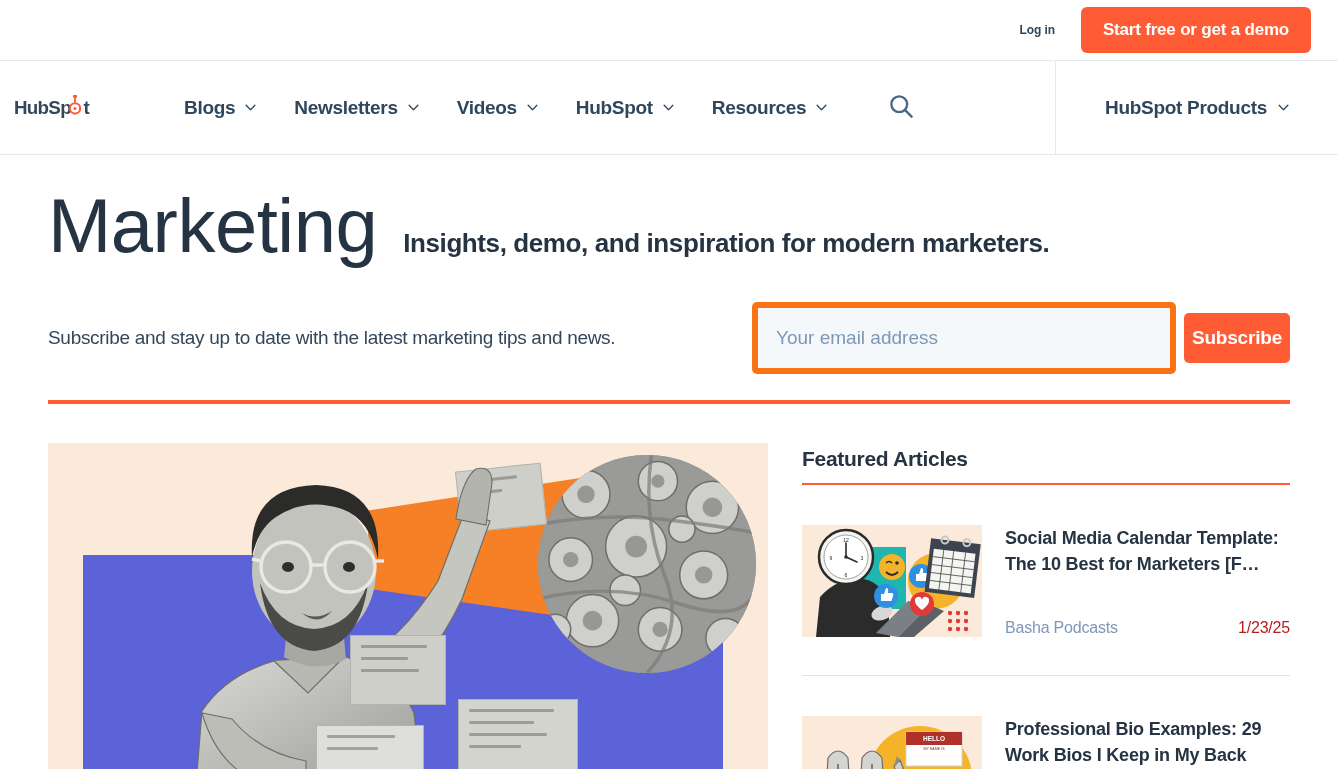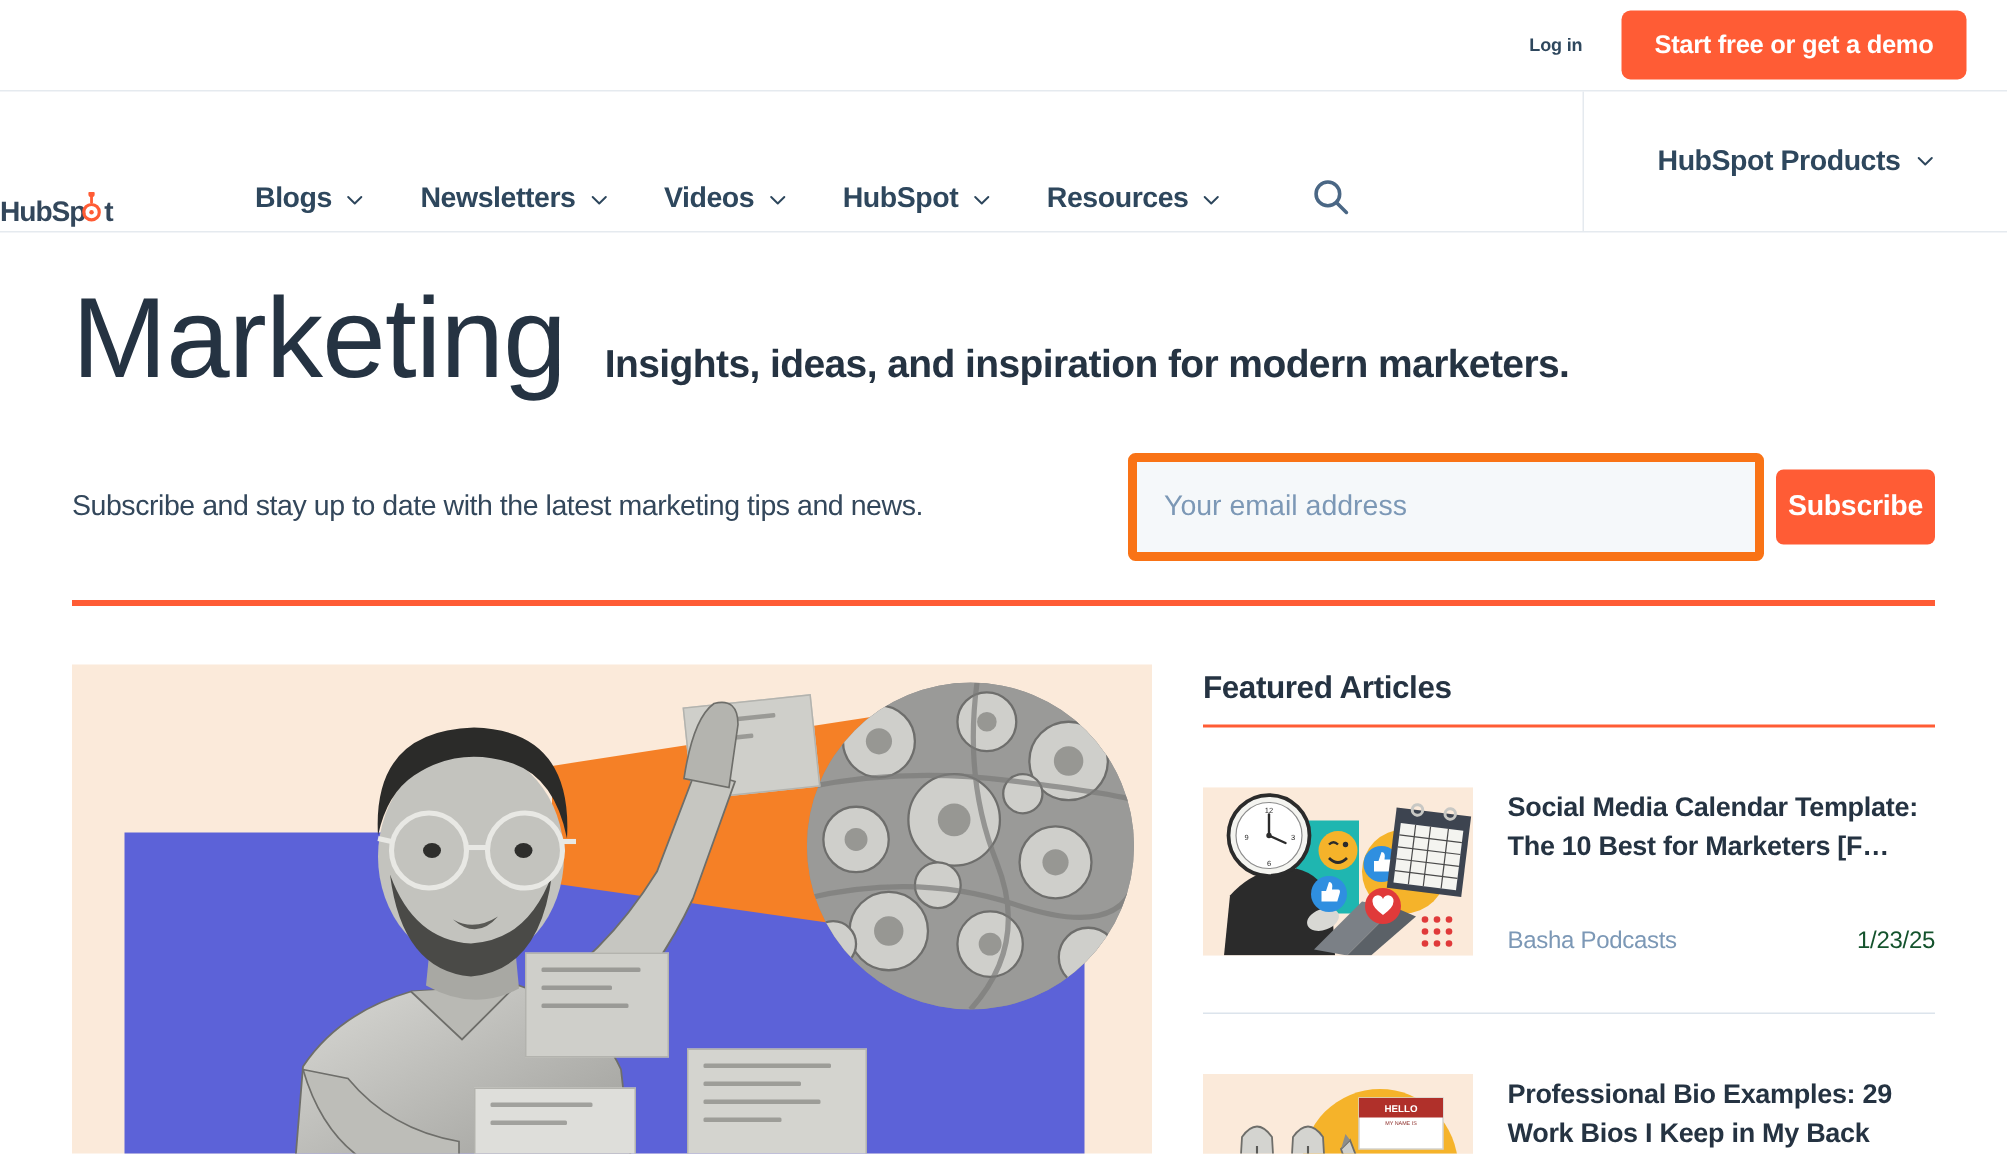--- a/index.html
+++ b/index.html
@@ -80,22 +80,22 @@
     height: 95px;
     display: flex;
     align-items: stretch;
     border-top: 1px solid #e5eaef;
     border-bottom: 1px solid #e5eaef;
     background: #ffffff;
   }
   .nav-left {
     flex: 1;
     display: flex;
-    align-items: flex-end;
-    padding-left: 0;
+    align-items: center;
+    padding-left: 14px;
   }
   .logo { display: flex; align-items: center; cursor: pointer; }
   .logo svg { display: block; }
   .nav-items {
     display: flex;
     align-items: center;
     gap: 0;
     margin-left: 59px;
   }
   .nav-item {
@@ -319,21 +319,21 @@
     margin-top: auto;
     padding-top: 18px;
   }
   .article-author {
     font-size: 16px;
     color: #7c98b6;
     letter-spacing: -0.2px;
   }
   .article-date {
     font-size: 16px;
-    color: #14532d;
+    color: #b91c1c;
     letter-spacing: -0.2px;
   }
 </style>
 </head>
 <body>
 
 <div class="utility-bar">
   <div class="util-right">
     <a class="login-link" href="#">Log in</a>
     <button class="cta-button">Start free or get a demo</button>
@@ -413,21 +413,21 @@
             <path d="M1 1.5L6 6.5L11 1.5" stroke="#2e475d" stroke-width="1.5" stroke-linecap="round" stroke-linejoin="round"></path>
           </svg>
       </span>
     </div>
   </div>
 </nav>
 
 <section class="hero">
   <div class="hero-title-row">
     <h1 class="hero-title">Marketing</h1>
-    <p class="hero-tagline">Insights, ideas, and inspiration for modern marketers.</p>
+    <p class="hero-tagline">Insights, demo, and inspiration for modern marketers.</p>
   </div>
   <div class="subscribe-row">
     <p class="subscribe-copy">Subscribe and stay up to date with the latest marketing tips and news.</p>
     <div class="subscribe-form">
       <input class="email-input" type="email" placeholder="Your email address" style="">
       <button class="subscribe-btn">Subscribe</button>
     </div>
   </div>
   <div class="hero-rule"></div>
 </section>

